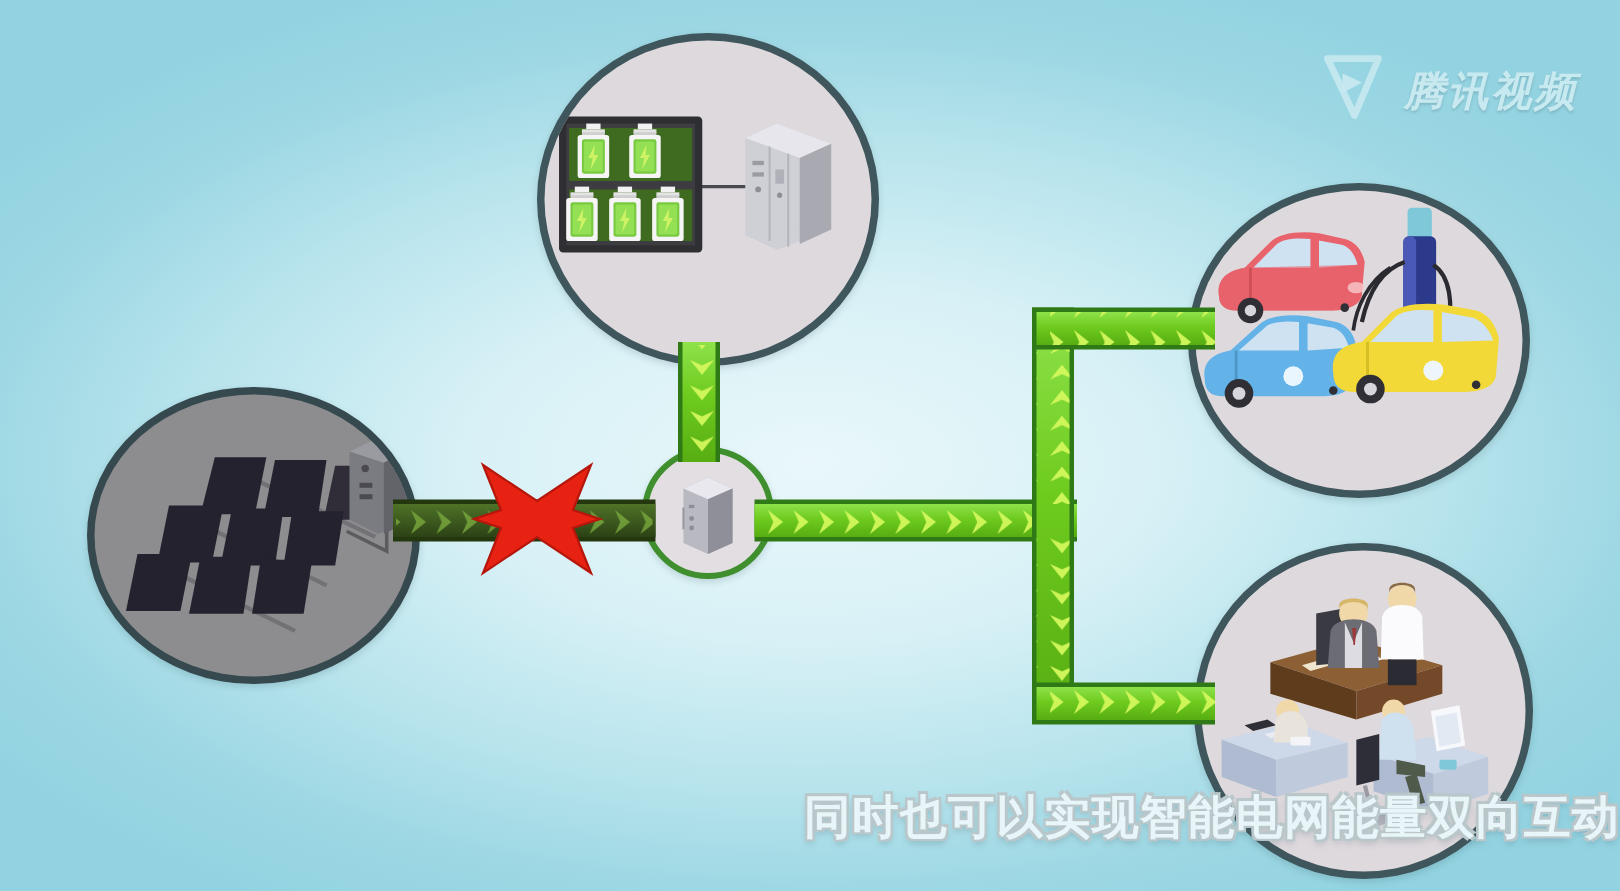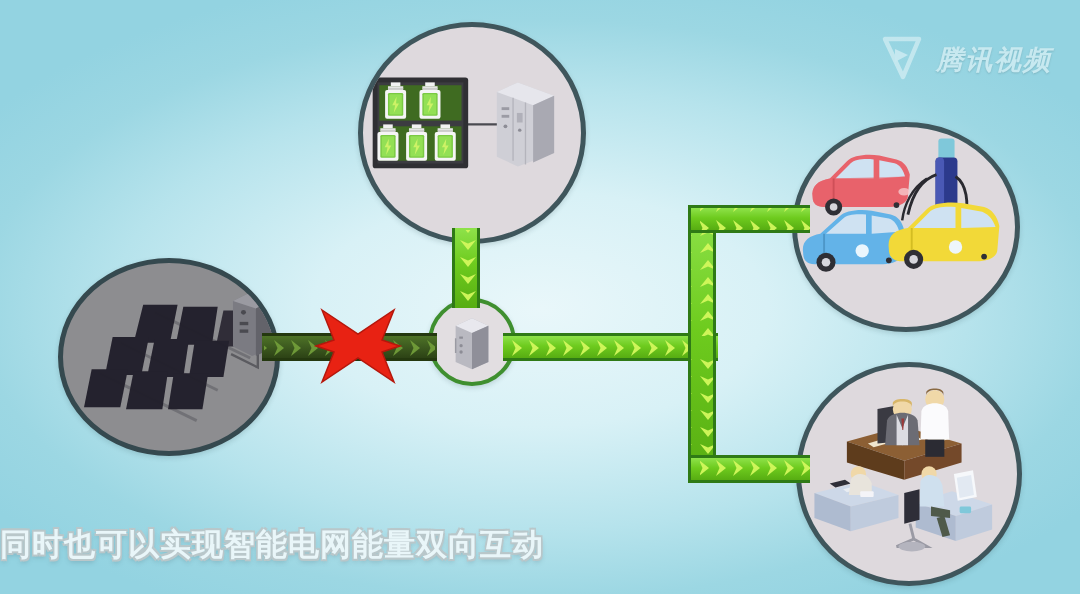--- a/index.html
+++ b/index.html
@@ -31,21 +31,21 @@
 
   .scene { position:absolute; inset:0; }
   .scene svg { width:100%; height:100%; display:block; }
 
   
   #cross { position:absolute; z-index:5; }
 
   
   #subtitle {
     position:absolute; left:0; right:0; top:524px; z-index:8;
-    text-align:left;
+    text-align:right;
     font-size:31px;
     font-weight:700;
     letter-spacing:1px;
     color:#e9f6f9;
     text-shadow:
       -1.6px -1.6px 0 #b9c7ca, 1.6px -1.6px 0 #b9c7ca,
       -1.6px  1.6px 0 #b9c7ca, 1.6px  1.6px 0 #b9c7ca,
       0 3px 5px rgba(70,95,105,.35);
     font-family:"DejaVu Sans", sans-serif;
   }

